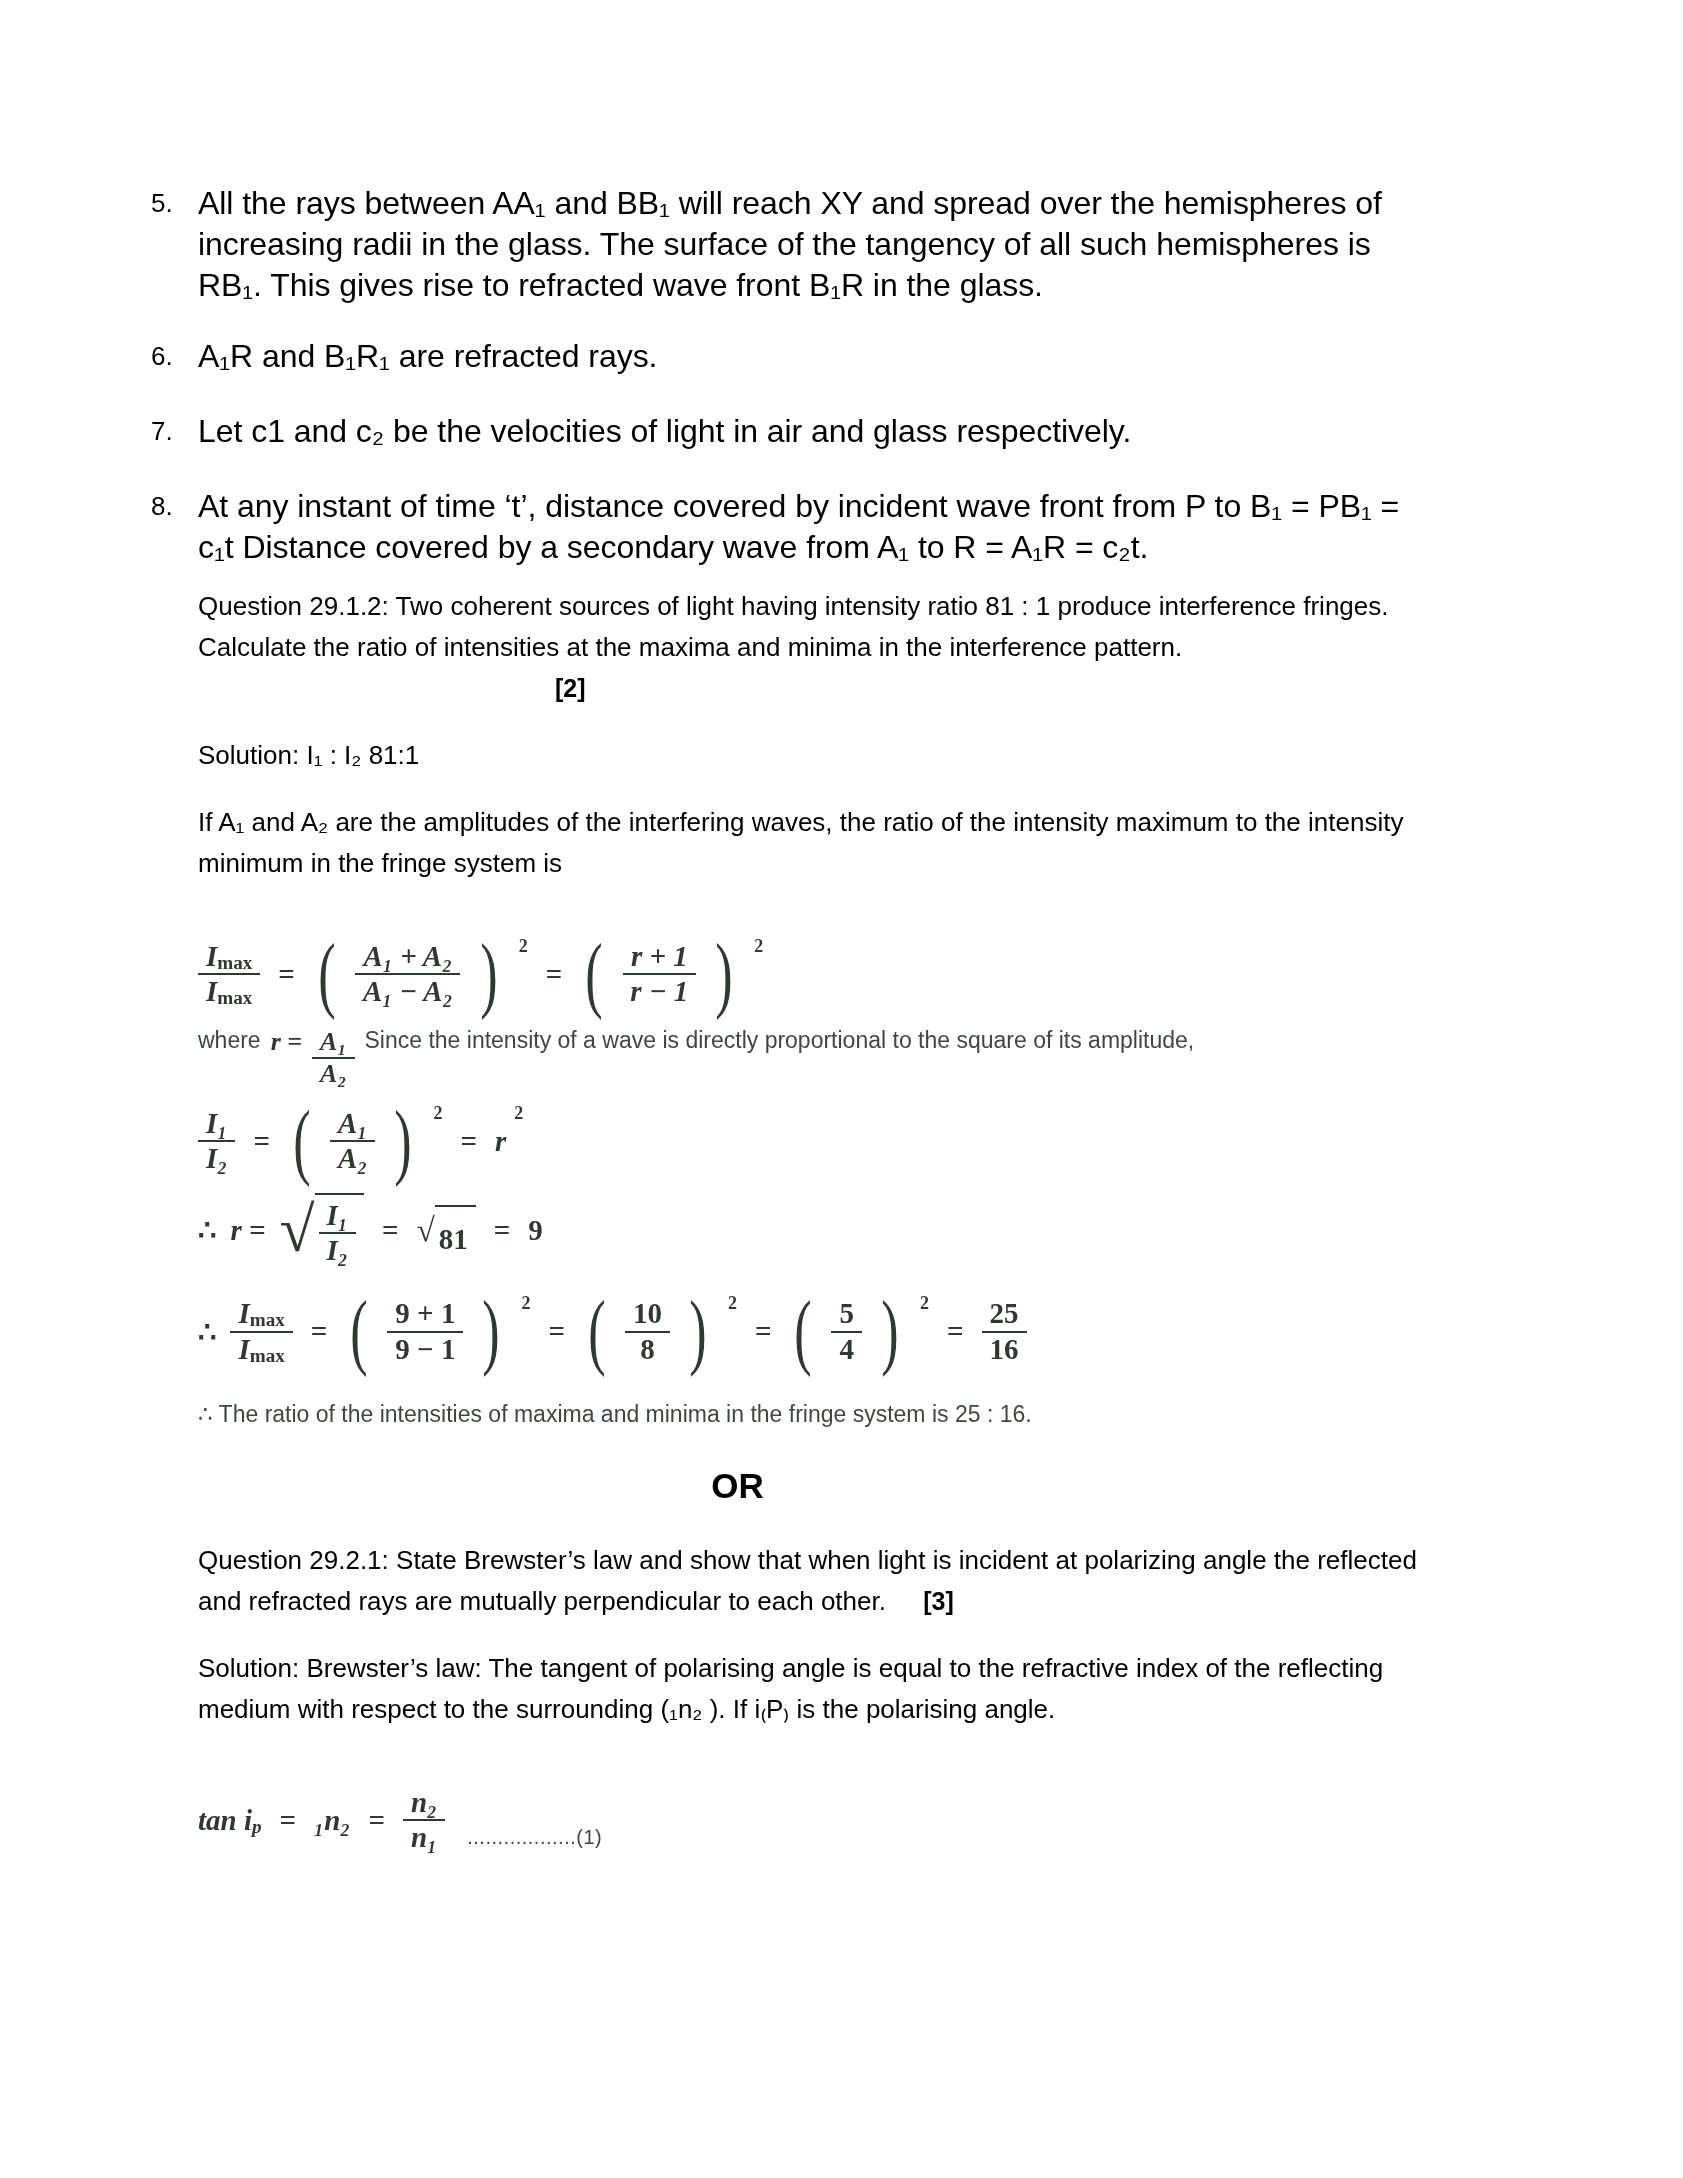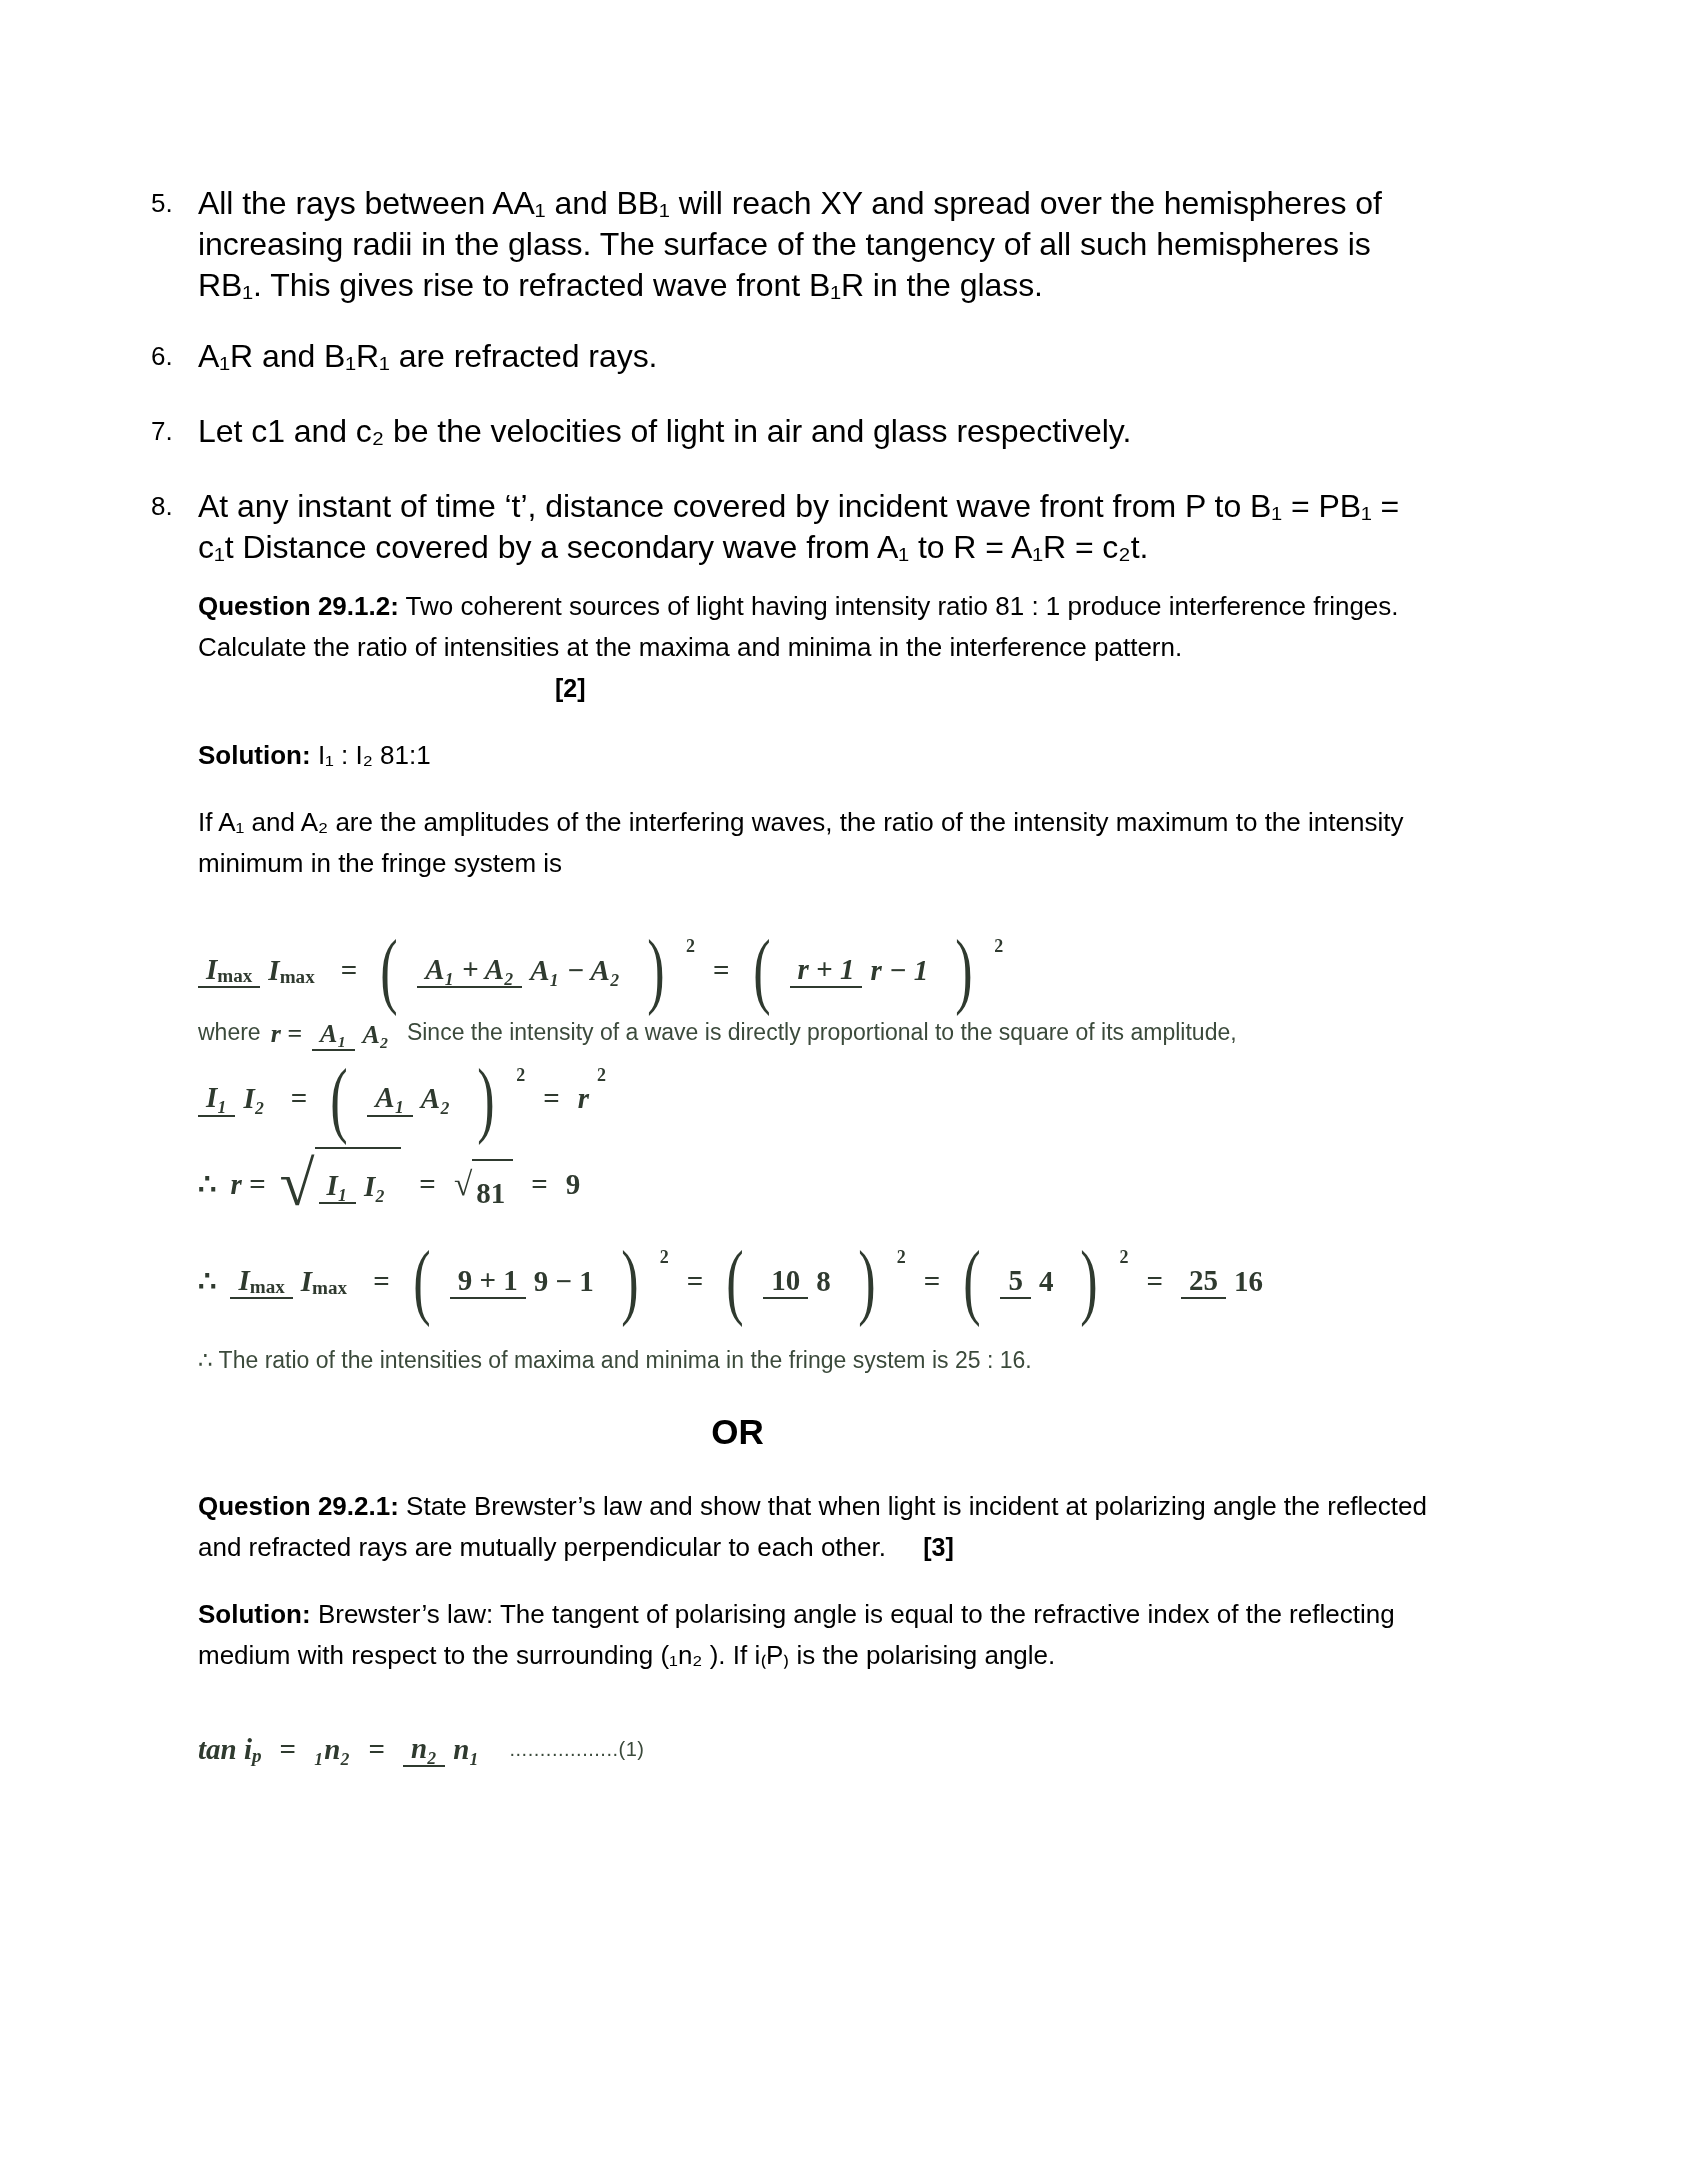--- a/index.html
+++ b/index.html
@@ -57,21 +57,21 @@
   sub { font-size: 0.66em; vertical-align: -0.18em; line-height: 0; }
 
   
   .qs-block {
     margin-left: 51px;
     font-size: 26px;
     line-height: 41px;
     position: relative;
   }
   .qs-block.qpara { margin-bottom: 26px; }
-  .qs-block b { font-weight: bold; }
+  .qs-block b { font-weight: normal; }
   .marks {
     font-weight: bold;
     font-size: 25px;
   }
   .marks-inline {
     margin-left: 30px;
     font-weight: bold;
   }
 
   .or-line {
@@ -91,20 +91,21 @@
     font-family: "Liberation Serif", serif;
     font-weight: bold;
   }
   .mrow {
     display: flex;
     align-items: center;
     gap: 14px;
   }
   .frac {
     display: inline-flex;
+    flex-direction: column;
     align-items: center;
     vertical-align: middle;
     line-height: 1.08;
   }
   .frac > .num,
   .frac > .den {
     padding: 1px 8px;
     white-space: nowrap;
   }
   .frac > .num { border-bottom: 2.4px solid #2f3a2f; }

